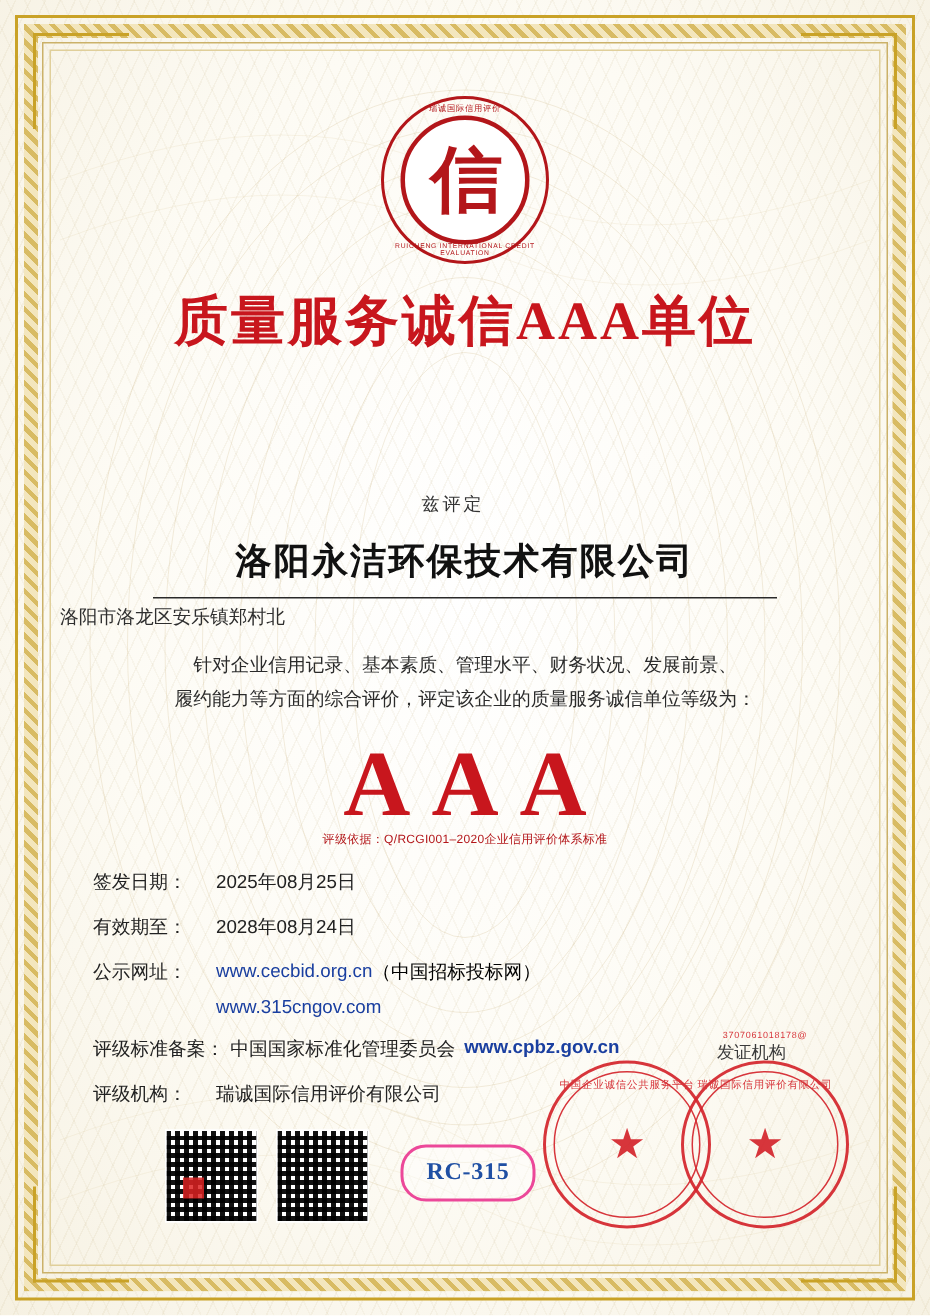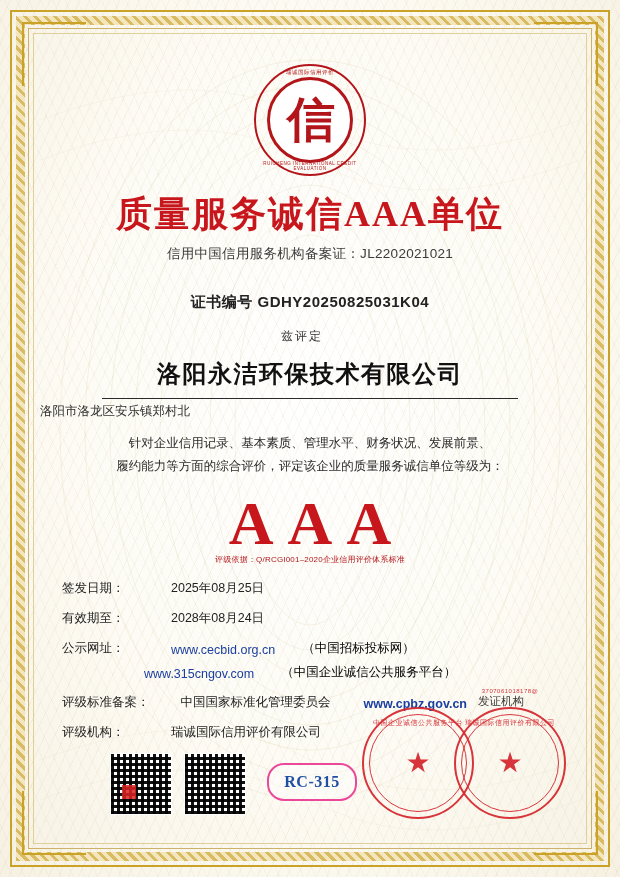--- a/index.html
+++ b/index.html
@@ -231,23 +231,22 @@
   .fields {
     position: absolute;
     top: 540px;
     left: 22px;
     right: 22px;
     font-size: 12.5px;
     color: #222;
   }
   .field-row {
     display: flex;
-    align-items: flex-end;
+    align-items: flex-start;
     margin-bottom: 13px;
-    gap: 27px;
   }
   .field-label {
     width: 82px;
     flex: none;
     color: #222;
   }
   .field-value {
     color: #222;
   }
   .field-value.bold { font-weight: bold; }
@@ -389,22 +388,20 @@
 
     <div class="emblem-wrap">
       <div class="emblem-outer"></div>
       <div class="emblem-inner"></div>
       <div class="emblem-glyph">信</div>
       <div class="emblem-text-top">瑞诚国际信用评价</div>
       <div class="emblem-text-bottom">RUICHENG INTERNATIONAL CREDIT EVALUATION</div>
     </div>
 
     <div class="title">质量服务诚信AAA单位</div>
-    <div class="subtitle">信用中国信用服务机构备案证：JL2202021021</div>
-    <div class="cert-no">证书编号 GDHY20250825031K04</div>
     <div class="hereby">兹评定</div>
     <div class="company">洛阳永洁环保技术有限公司</div>
     <div class="address">洛阳市洛龙区安乐镇郑村北</div>
 
     <div class="statement">
       <div>针对企业信用记录、基本素质、管理水平、财务状况、发展前景、</div>
       <div>履约能力等方面的综合评价，评定该企业的质量服务诚信单位等级为：</div>
     </div>
 
     <div class="grade">AAA</div>
@@ -419,21 +416,20 @@
         <span class="field-label">有效期至：</span>
         <span class="field-value">2028年08月24日</span>
       </div>
       <div class="field-row">
         <span class="field-label">公示网址：</span>
         <span class="field-value link">www.cecbid.org.cn</span>
         <span class="field-value note">（中国招标投标网）</span>
       </div>
       <div class="field-row indent">
         <span class="field-value link">www.315cngov.com</span>
-        <span class="field-value note">（中国企业诚信公共服务平台）</span>
       </div>
       <div class="field-row">
         <span class="field-label" style="width:auto;padding-right:4px;">评级标准备案：</span>
         <span class="field-value">中国国家标准化管理委员会</span>
         <span class="field-value bold link" style="padding-left:6px;">www.cpbz.gov.cn</span>
       </div>
       <div class="field-row">
         <span class="field-label">评级机构：</span>
         <span class="field-value">瑞诚国际信用评价有限公司</span>
       </div>

